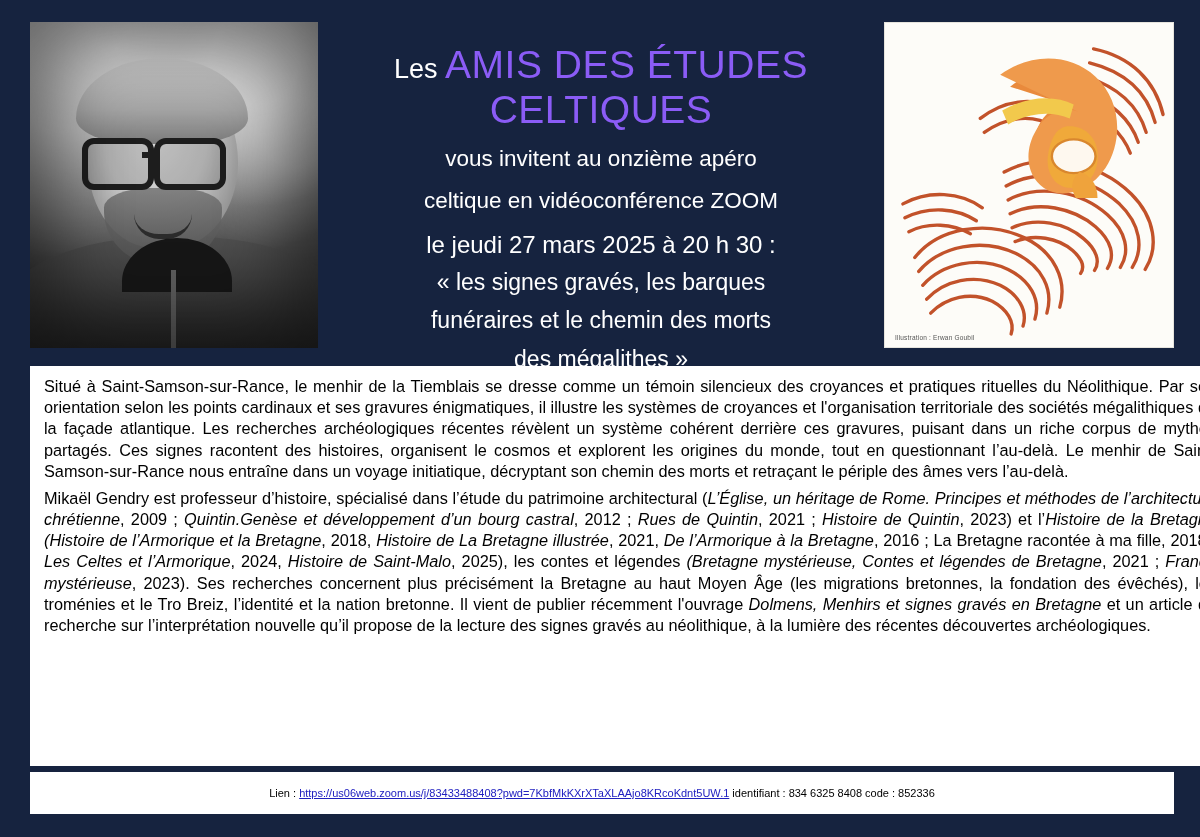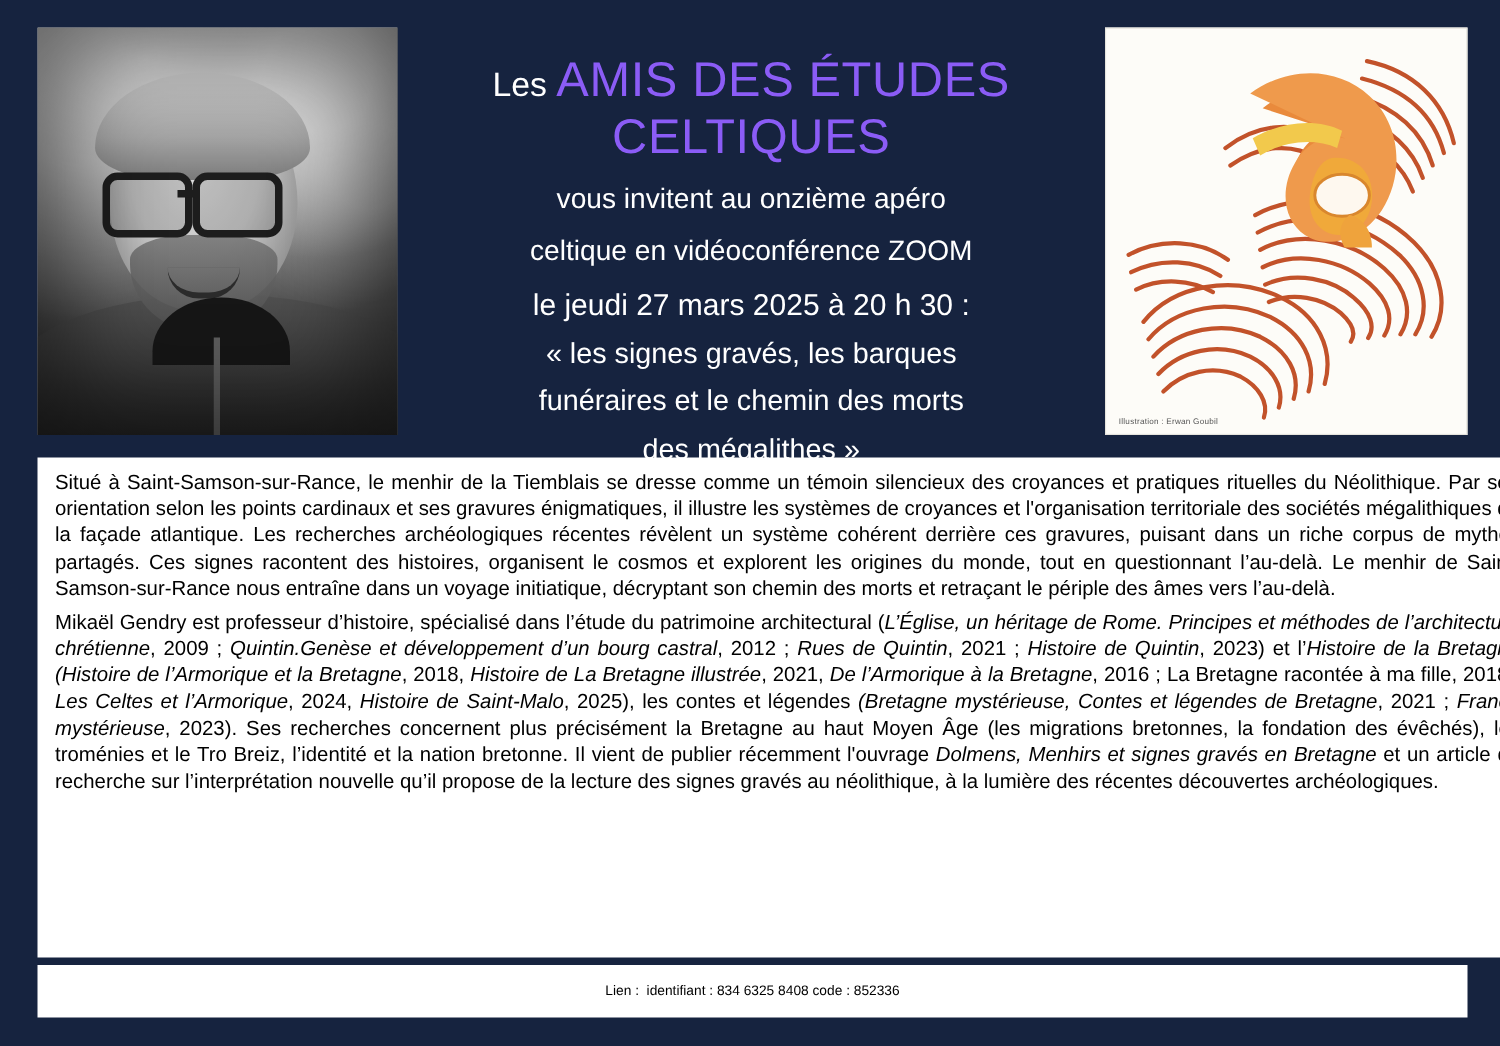--- a/index.html
+++ b/index.html
@@ -336,16 +336,17 @@
     </div>
   </div>
 
   <div class="body-panel">
     <p class="para">Situé à Saint-Samson-sur-Rance, le menhir de la Tiemblais se dresse comme un témoin silencieux des croyances et pratiques rituelles du Néolithique. Par son orientation selon les points cardinaux et ses gravures énigmatiques, il illustre les systèmes de croyances et l'organisation territoriale des sociétés mégalithiques de la façade atlantique. Les recherches archéologiques récentes révèlent un système cohérent derrière ces gravures, puisant dans un riche corpus de mythes partagés. Ces signes racontent des histoires, organisent le cosmos et explorent les origines du monde, tout en questionnant l’au-delà. Le menhir de Saint-Samson-sur-Rance nous entraîne dans un voyage initiatique, décryptant son chemin des morts et retraçant le périple des âmes vers l’au-delà.</p>
     <p class="para p2"><span id="bio-rich"><span>Mikaël Gendry est professeur d’histoire, spécialisé dans l’étude du patrimoine architectural (</span><span class="it">L’Église, un héritage de Rome. Principes et méthodes de l’architecture chrétienne</span><span>, 2009 ; </span><span class="it">Quintin.Genèse et développement d’un bourg castral</span><span>, 2012 ; </span><span class="it">Rues de Quintin</span><span>, 2021 ; </span><span class="it">Histoire de Quintin</span><span>, 2023) et l’</span><span class="it">Histoire de la Bretagne (Histoire de l’Armorique et la Bretagne</span><span>, 2018, </span><span class="it">Histoire de La Bretagne illustrée</span><span>, 2021, </span><span class="it">De l’Armorique à la Bretagne</span><span>, 2016 ; La Bretagne racontée à ma fille, 2018 ; </span><span class="it">Les Celtes et l’Armorique</span><span>, 2024, </span><span class="it">Histoire de Saint-Malo</span><span>, 2025), les contes et légendes </span><span class="it">(Bretagne mystérieuse, Contes et légendes de Bretagne</span><span>, 2021 ; </span><span class="it">France mystérieuse</span><span>, 2023). Ses recherches concernent plus précisément la Bretagne au haut Moyen Âge (les migrations bretonnes, la fondation des évêchés), les troménies et le Tro Breiz, l’identité et la nation bretonne. Il vient de publier récemment l'ouvrage </span><span class="it">Dolmens, Menhirs et signes gravés en Bretagne</span><span> et un article de recherche sur l’interprétation nouvelle qu’il propose de la lecture des signes gravés au néolithique, à la lumière des récentes découvertes archéologiques.</span></span></p>
   </div>
 
   <div class="link-bar">
     <span class="nowrap">Lien : </span>
+      <a href="#">https://us06web.zoom.us/j/83433488408?pwd=7KbfMkKXrXTaXLAAjo8KRcoKdnt5UW.1</a>
       <span class="nowrap"> identifiant : 834 6325 8408 code : 852336</span>
   </div>
 
 </div>
 
 </body></html>

